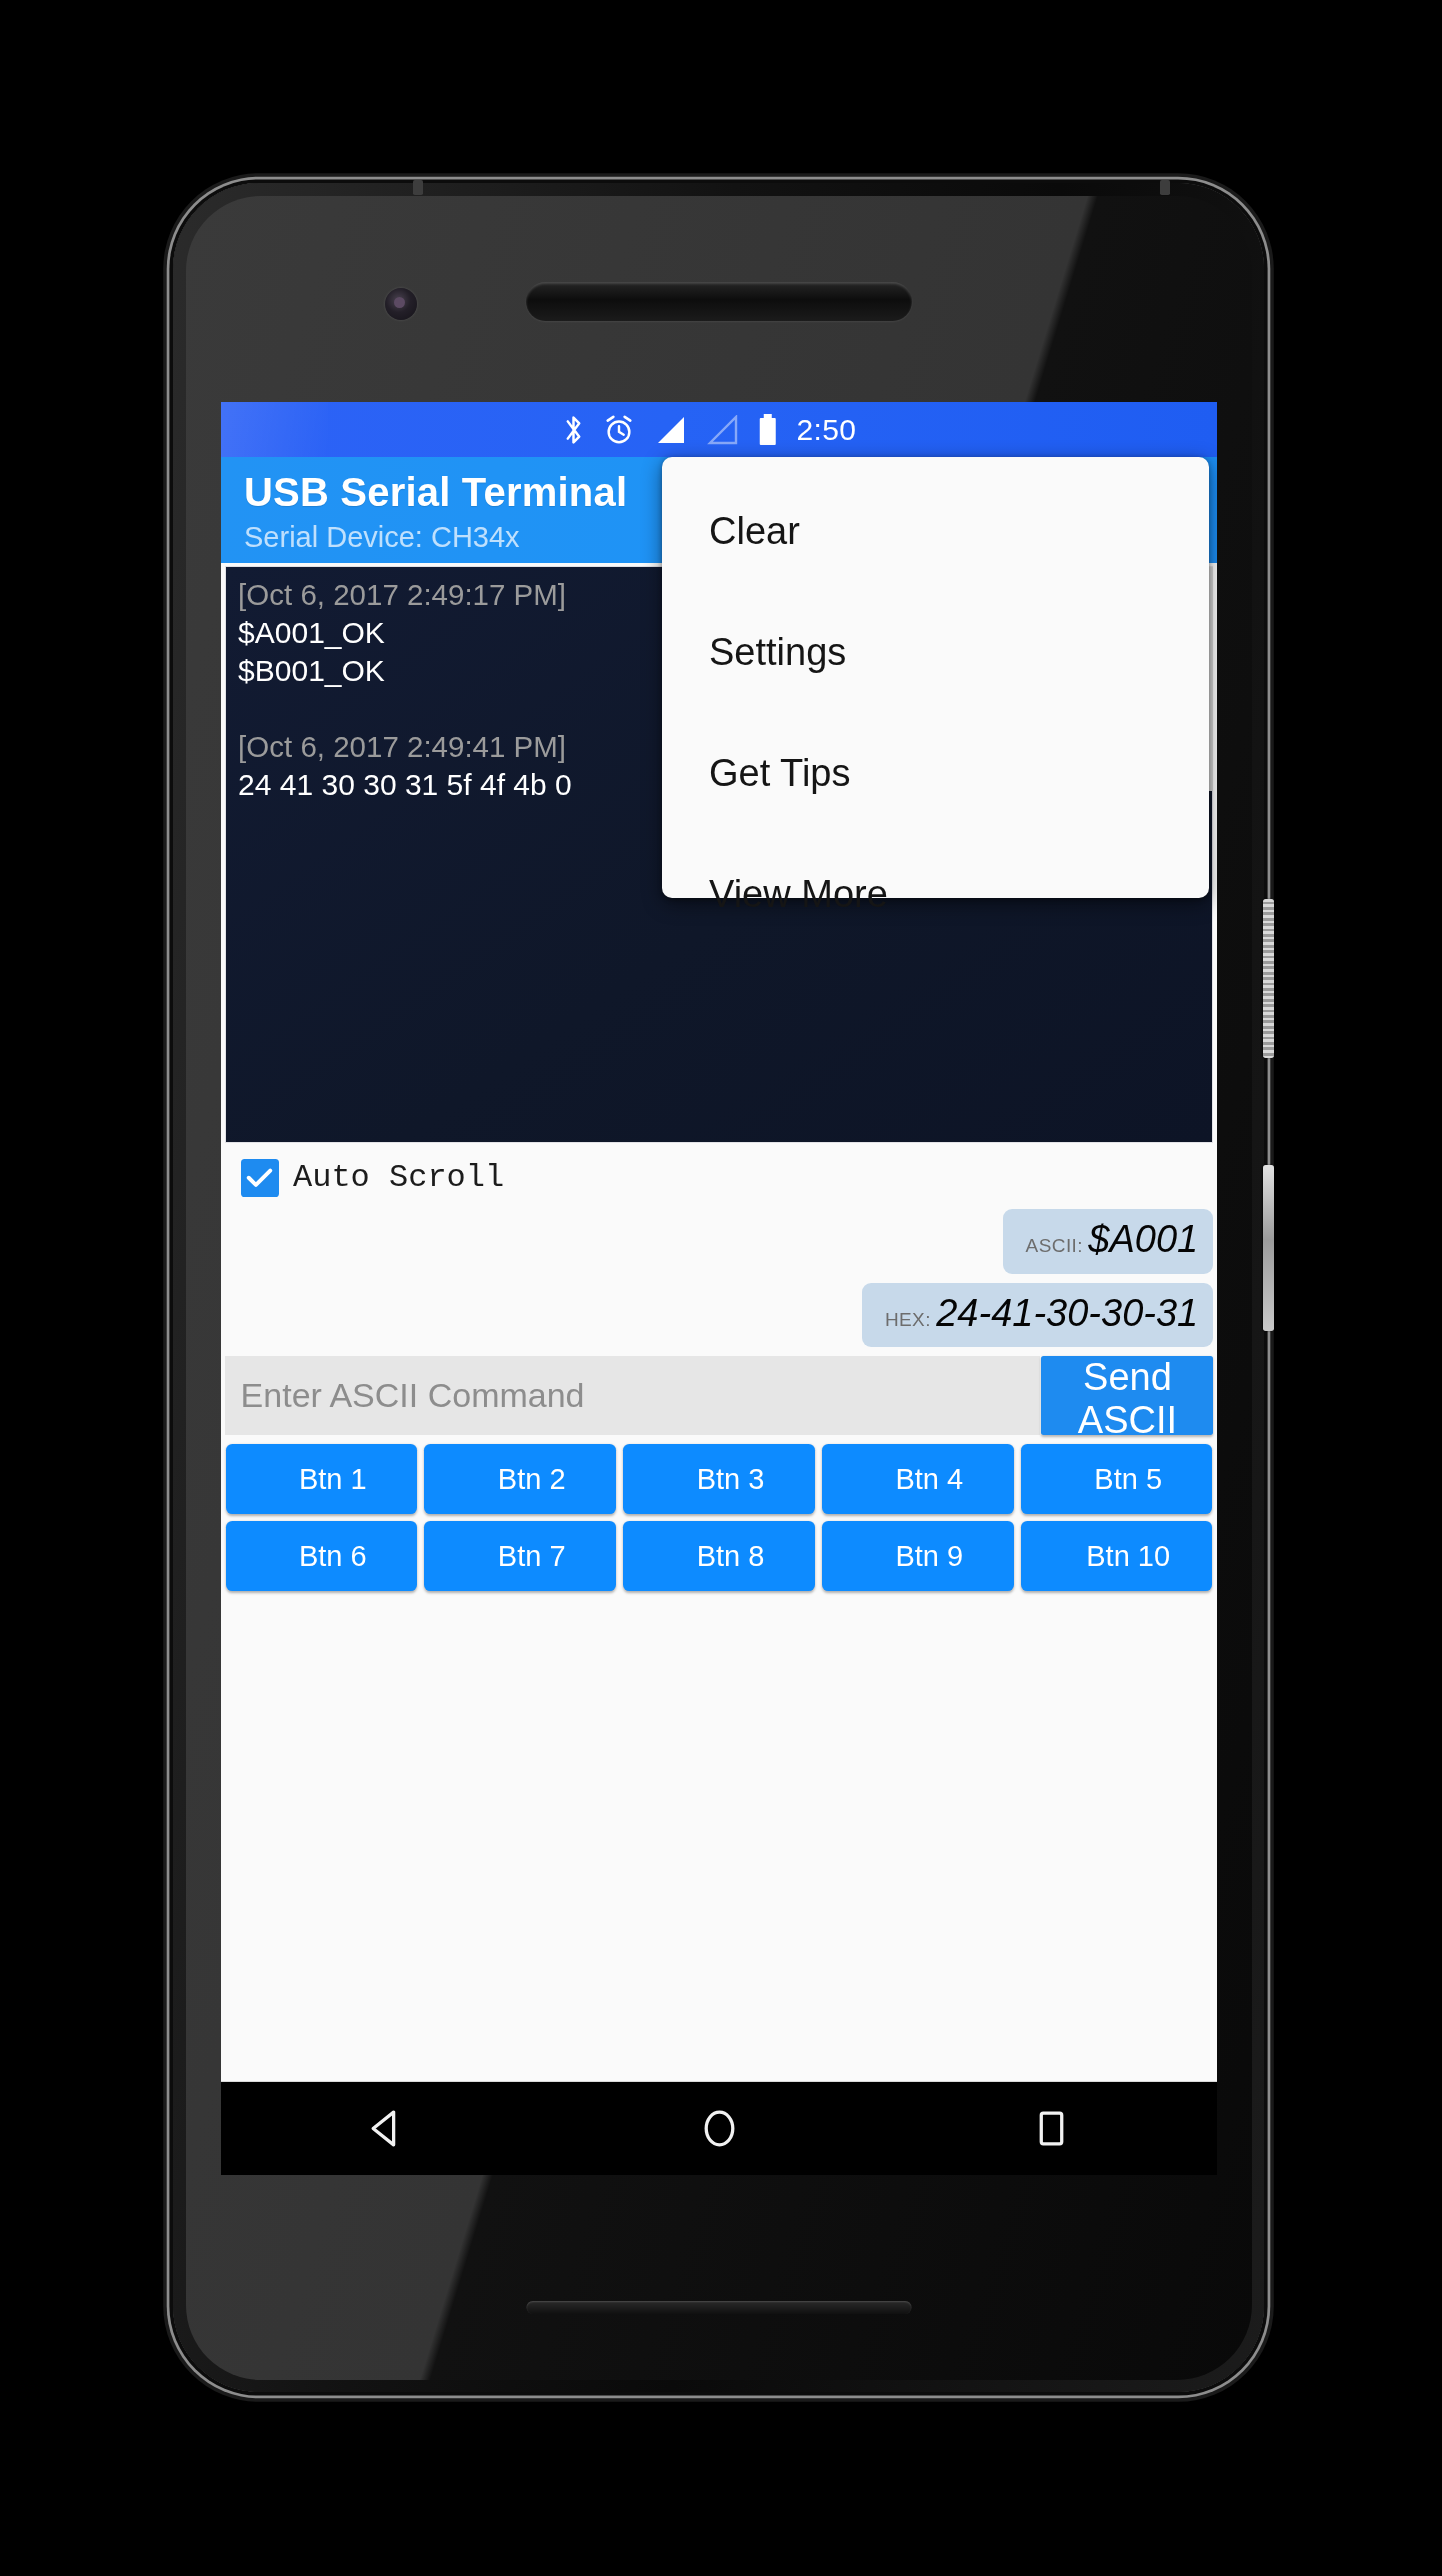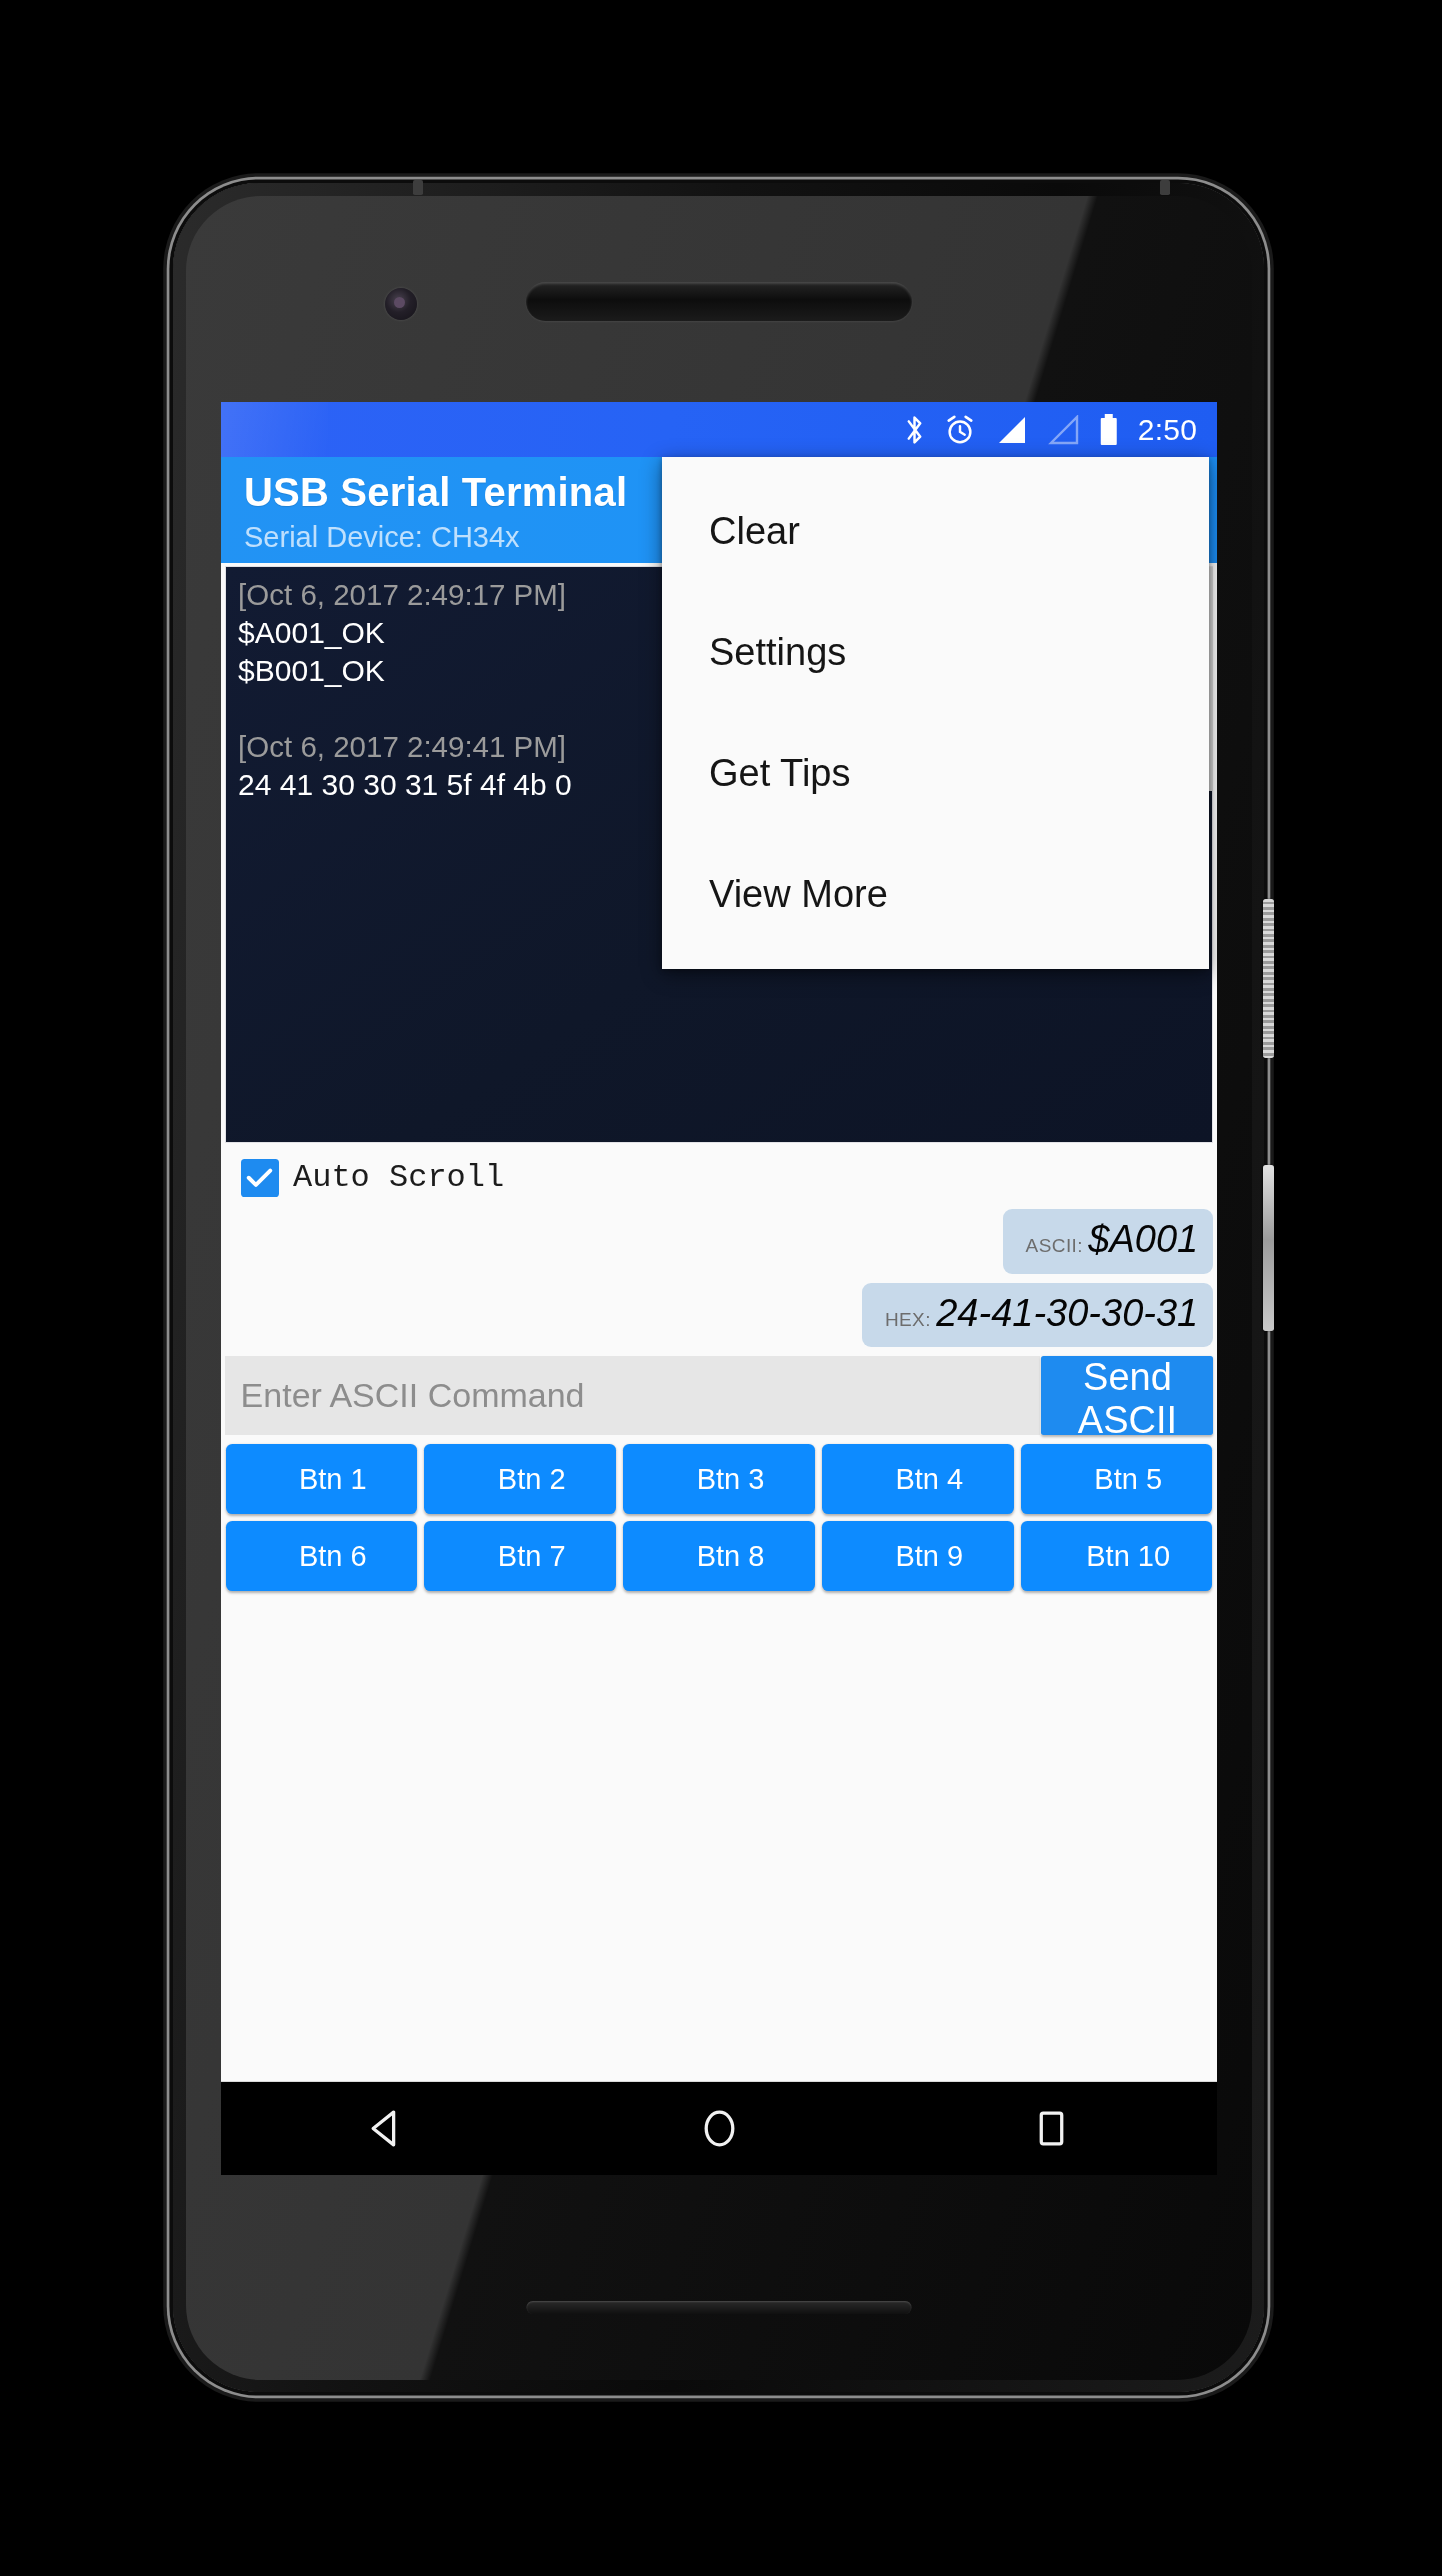--- a/index.html
+++ b/index.html
@@ -79,21 +79,21 @@
     width: 996px; height: 1773px;
     background: #fafafa;
     overflow: hidden;
   }
 
   
   #status-bar {
     position: relative;
     height: 55px; width: 100%;
     background: linear-gradient(92deg,#2d62f6 0%,#2663f5 45%,#1f5df2 100%);
-    display: flex; align-items: center; justify-content: flex-end;
+    display: flex; align-items: center; justify-content: center;
     padding-right: 19.7px; gap: 18px;
   }
   #status-bar::before {
     content:""; position:absolute; left:0; top:0; width:107px; height:100%;
     background: linear-gradient(100deg,rgba(255,255,255,.10),rgba(255,255,255,0));
   }
   .status-icon { display: flex; align-items: center; }
   .status-icon svg { display: block; }
   #status-clock {
     color: #fff; font-size: 30px; font-weight: 400; letter-spacing: 0.3px;
@@ -203,23 +203,23 @@
     width: 100%; height: 94px; background: #000000;
     display: flex; align-items: center; justify-content: space-around;
     border-top: 1.8px solid #d9d9d9;
   }
   .nav-icon { display: flex; align-items: center; justify-content: center; }
 
   
   #overflow-menu {
     position: absolute;
     left: 441px; top: 55px;
-    width: 547px; height: 512px;
+    width: 547px; height: 441px;
     background: #fafafa;
-    border-radius: 0;
+    border-radius: 10px;
     box-shadow: 0 5.4px 19.7px rgba(0,0,0,.45), 0 1.8px 5.4px rgba(0,0,0,.3);
     padding-top: 14.3px;
     z-index: 40;
   }
   .menu-item {
     height: 121px; display: flex; align-items: center;
     padding-left: 47px; font-size: 38px; color: #151515;
     cursor: pointer;
   }
 </style>

